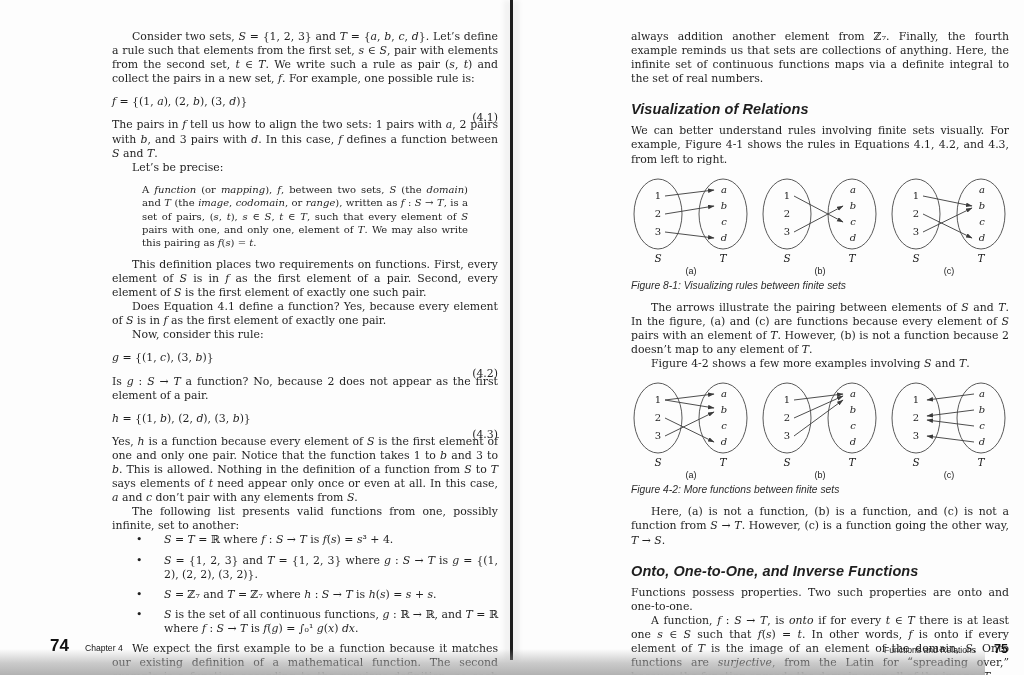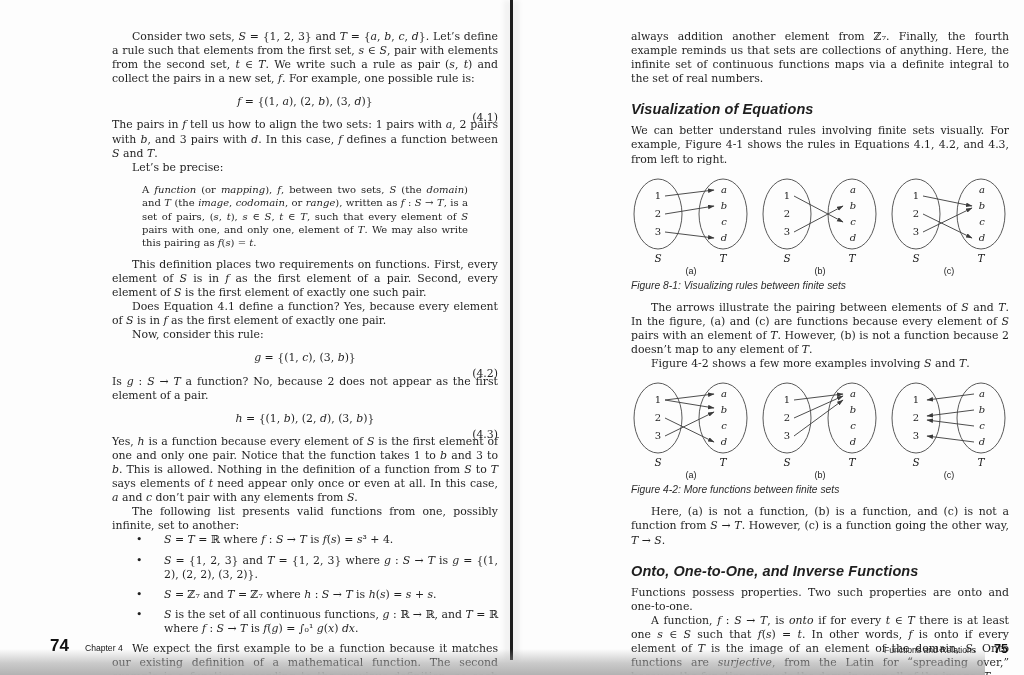--- a/index.html
+++ b/index.html
@@ -22,21 +22,21 @@
     background:linear-gradient(to bottom, rgba(170,170,170,0) 0%, rgba(160,160,160,.55) 55%, #b2b2b2 100%);}
 
   .content{position:absolute;top:30px;color:#1f1f1f;font-size:10.9px;line-height:14.1px;}
   .page-left .content{left:112px;width:386px;}
   .page-right .content{left:118px;width:378px;}
 
   .para{margin:0;text-align:justify;}
   .para.indent{text-indent:20px;}
   .para i, .defblock i, .eq i, .btext i{font-style:italic;}
 
-  .eq{position:relative;text-align:center;margin:9px 0;}
+  .eq{position:relative;text-align:left;margin:9px 0;}
   .eq .eqnum{position:absolute;right:0;top:16px;}
 
   .defblock{margin:8px 0 8px 30px;width:326px;font-size:10px;line-height:13.4px;text-align:justify;}
 
   .bullet{position:relative;padding-left:52px;margin:0 0 6px 0;text-align:justify;}
   .bullet .marker{position:absolute;left:24px;top:0;}
   .bullet:first-of-type{margin-top:4px;}
 
   .sect-heading{
     font-family:"Liberation Sans", sans-serif;font-style:italic;font-weight:bold;
@@ -99,21 +99,21 @@
         <p class="para indent">We expect the first example to be a function because it matches our existing definition of a mathematical function. The second example is a function according to the previous definition, as each element of  appears once and only once in . The third example is a function because addition in ℤ₇</p>
       </div>
     <div class="footer footer-left">
       <span class="pnum">74</span><span class="chap">Chapter 4</span>
     </div>
   </div>
 
   <div class="page page-right">
     <div class="content" id="right-content">
         <p class="para">always addition another element from ℤ₇. Finally, the fourth example reminds us that sets are collections of anything. Here, the infinite set of continuous functions maps via a definite integral to the set of real numbers.</p>
-        <div class="sect-heading">Visualization of Equations</div>
+        <div class="sect-heading">Visualization of Relations</div>
         <p class="para">We can better understand rules involving finite sets visually. For example, Figure 4-1 shows the rules in Equations 4.1, 4.2, and 4.3, from left to right.</p>
         <div class="figure">
           <svg width="120" height="102" viewBox="0 0 120 102" class="diagram">
             <ellipse cx="27" cy="40" rx="24" ry="35" class="svg-ellipse"></ellipse>
             <ellipse cx="92" cy="40" rx="24" ry="35" class="svg-ellipse"></ellipse>
             <text x="27" y="25.3" text-anchor="middle" class="svg-num">1</text>
             <text x="27" y="43.3" text-anchor="middle" class="svg-num">2</text>
             <text x="27" y="61.3" text-anchor="middle" class="svg-num">3</text>
             <text x="93" y="19.3" text-anchor="middle" class="svg-letter">a</text>
             <text x="93" y="35.3" text-anchor="middle" class="svg-letter">b</text>

